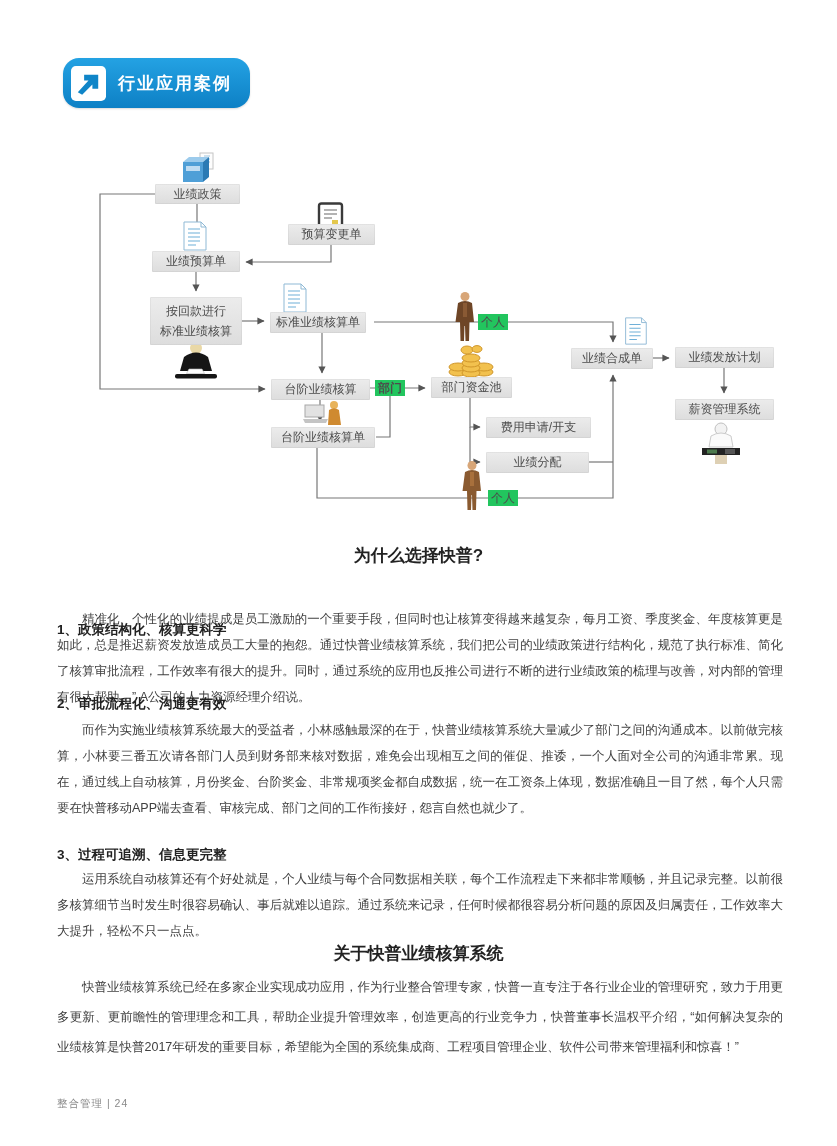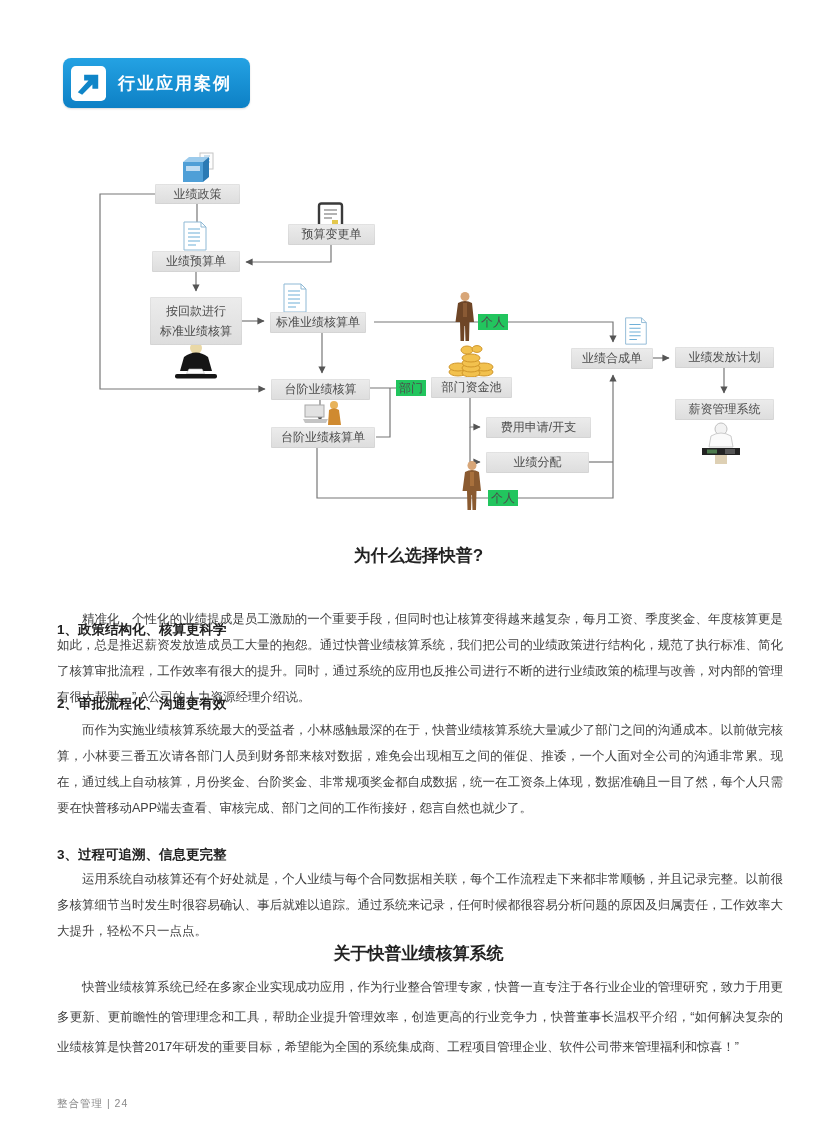--- a/index.html
+++ b/index.html
@@ -4,21 +4,21 @@
 <style>
   html,body{margin:0;padding:0;}
   body{
     width:837px;height:1146px;position:relative;background:#ffffff;
     font-family:"Liberation Sans","DejaVu Sans",sans-serif;color:#3c3c3c;
     overflow:hidden;
   }
   
   .badge{
     position:absolute;left:63px;top:58px;width:187px;height:50px;
-    background:linear-gradient(#24a2e3,#0d80c5);border-radius:8px;
+    background:linear-gradient(#24a2e3,#0d80c5);border-radius:16px;
     display:flex;align-items:center;box-shadow:0 1px 2px rgba(0,0,0,.15);
   }
   .badge .logo{width:35px;height:35px;margin-left:8px;flex:0 0 auto;}
   .badge .label{color:#fff;font-size:17px;font-weight:bold;margin-left:12px;letter-spacing:2px;}
 
   
   .flow{position:absolute;left:0;top:140px;width:837px;height:400px;}
   .flow-title{position:absolute;left:0;top:4px;width:837px;text-align:center;
     font-size:16px;font-weight:bold;color:#2b2b2b;letter-spacing:1px;}
   .connectors{position:absolute;left:0;top:0;}
@@ -190,21 +190,21 @@
   <div class="node" style="left:270px;top:172px;width:96px;height:21px;">标准业绩核算单</div>
   <div class="node" style="left:271px;top:239px;width:99px;height:21px;">台阶业绩核算</div>
   <div class="node" style="left:271px;top:287px;width:104px;height:21px;">台阶业绩核算单</div>
   <div class="node" style="left:431px;top:237px;width:81px;height:21px;">部门资金池</div>
   <div class="node" style="left:486px;top:277px;width:105px;height:21px;">费用申请/开支</div>
   <div class="node" style="left:486px;top:312px;width:103px;height:21px;">业绩分配</div>
   <div class="node" style="left:571px;top:208px;width:82px;height:21px;">业绩合成单</div>
   <div class="node" style="left:675px;top:207px;width:99px;height:21px;">业绩发放计划</div>
   <div class="node" style="left:675px;top:259px;width:99px;height:21px;">薪资管理系统</div>
 
-  <span class="flabel" style="left:396px;top:240px;">部门</span>
+  <span class="flabel" style="left:375px;top:240px;font-weight:bold;">部门</span>
   <span class="flabel" style="left:478px;top:174px;">个人</span>
   <span class="flabel" style="left:488px;top:350px;">个人</span>
 </div>
 
 <div class="center-h2" style="top:544px;">为什么选择快普?</div>
 
 <div class="sub-h3" style="top:585px;margin-top:36px;">1、政策结构化、核算更科学</div>
 <div class="para" style="top:606px;">精准化、个性化的业绩提成是员工激励的一个重要手段，但同时也让核算变得越来越复杂，每月工资、季度奖金、年度核算更是如此，总是推迟薪资发放造成员工大量的抱怨。通过快普业绩核算系统，我们把公司的业绩政策进行结构化，规范了执行标准、简化了核算审批流程，工作效率有很大的提升。同时，通过系统的应用也反推公司进行不断的进行业绩政策的梳理与改善，对内部的管理有很大帮助。” A公司的人力资源经理介绍说。</div>
 
 <div class="sub-h3" style="top:695px;">2、审批流程化、沟通更有效</div>

